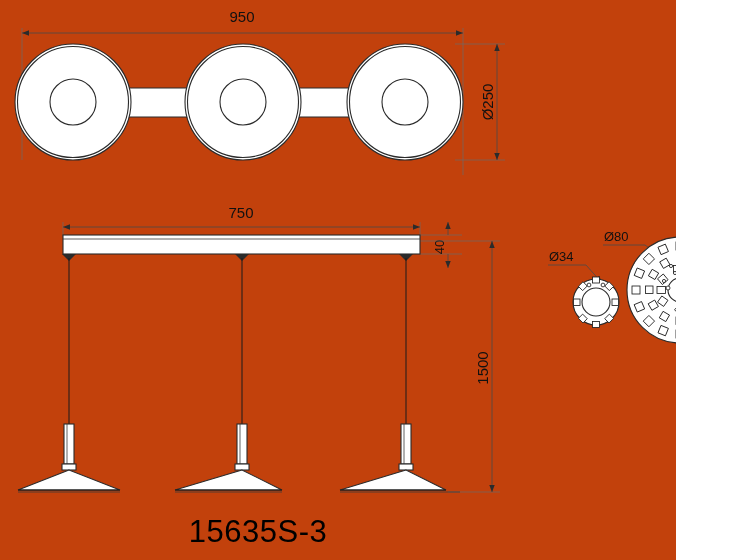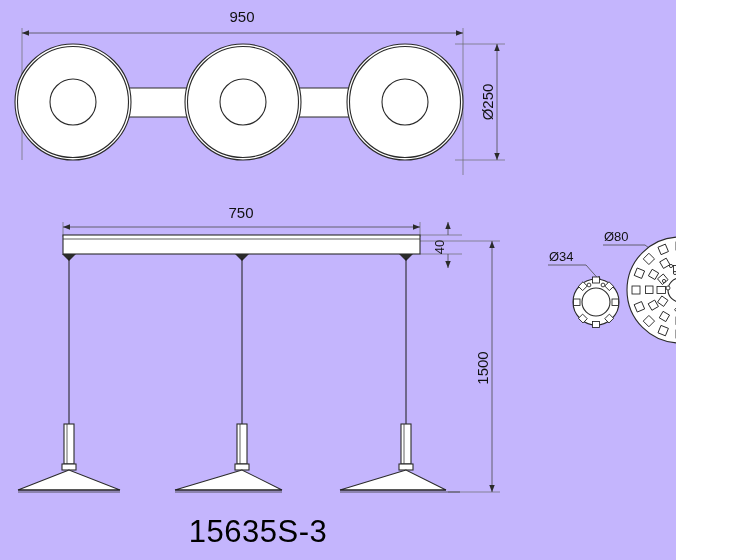--- a/index.html
+++ b/index.html
@@ -8,21 +8,21 @@
     padding: 0;
     background: #ffffff;
   }
   body {
     font-family: "Liberation Sans", sans-serif;
   }
   #drawing-sheet {
     position: relative;
     width: 676px;
     height: 560px;
-    background: #c4b5fd;
+    background: #c2410c;
     overflow: hidden;
   }
   #drawing-sheet svg {
     display: block;
   }
   .ln {
     stroke: #1a1a1a;
     stroke-width: 1;
     fill: none;
     vector-effect: non-scaling-stroke;

